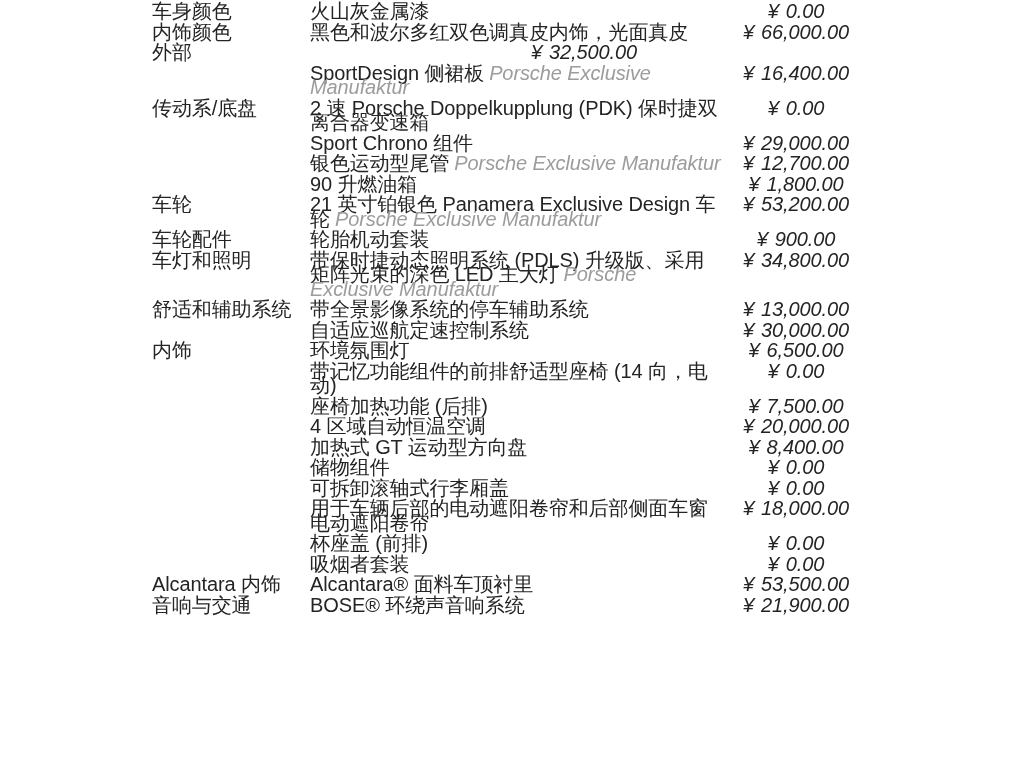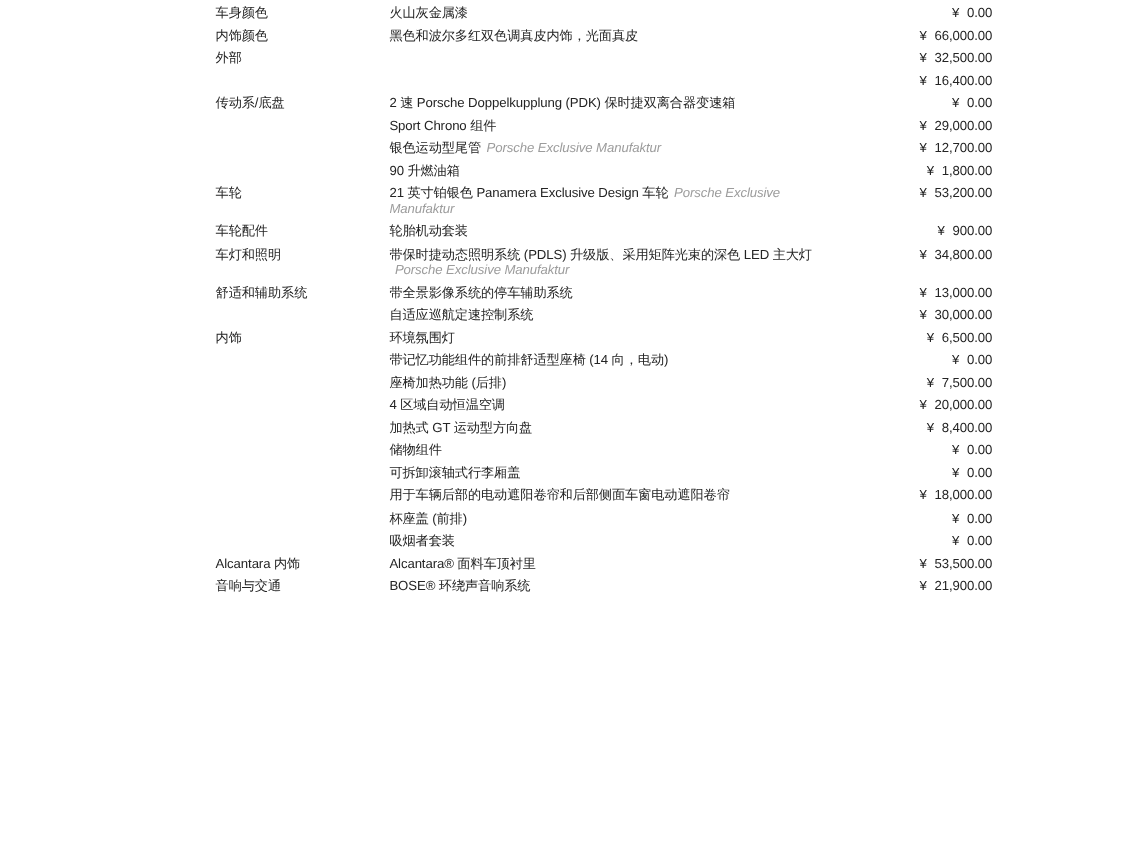--- a/index.html
+++ b/index.html
@@ -16,23 +16,22 @@
     height: 767px;
     background: #ffffff;
     overflow: hidden;
   }
   .options-table {
     position: absolute;
     left: 152px;
     top: 4px;
     width: 706px;
     color: #242424;
-    font-size: 12px;
+    font-size: 20px;
     letter-spacing: -0.1px;
-    margin-left: 44px;
   }
   .row {
     display: flex;
     align-items: flex-start;
     line-height: 14.5px;
     margin-bottom: 6px;
   }
   .cat {
     width: 158px;
     flex: none;
@@ -43,22 +42,23 @@
     flex: none;
     padding-right: 10px;
   }
   .suffix {
     font-style: italic;
     color: #9c9c9c;
     margin-left: 5px;
   }
   .price {
     flex: 1;
-    text-align: right;
+    text-align: center;
     white-space: nowrap;
+    font-style: italic;
   }
   .yen {
     display: inline-block;
     margin-right: 7px;
   }
 </style>
 </head>
 <body>
 
 <div class="page">
@@ -75,20 +75,21 @@
     <div class="price"><span class="yen">¥</span><span>66,000.00</span></div>
   </div>
 
   <div class="row">
     <div class="cat">外部</div>
     <div class="price"><span class="yen">¥</span><span>32,500.00</span></div>
   </div>
 
   <div class="row">
     <div class="cat"></div>
+    <div class="desc"><span>SportDesign 侧裙板</span><span class="suffix">Porsche Exclusive Manufaktur</span></div>
     <div class="price"><span class="yen">¥</span><span>16,400.00</span></div>
   </div>
 
   <div class="row">
     <div class="cat">传动系/底盘</div>
     <div class="desc"><span>2 速 Porsche Doppelkupplung (PDK) 保时捷双离合器变速箱</span></div>
     <div class="price"><span class="yen">¥</span><span>0.00</span></div>
   </div>
 
   <div class="row">

